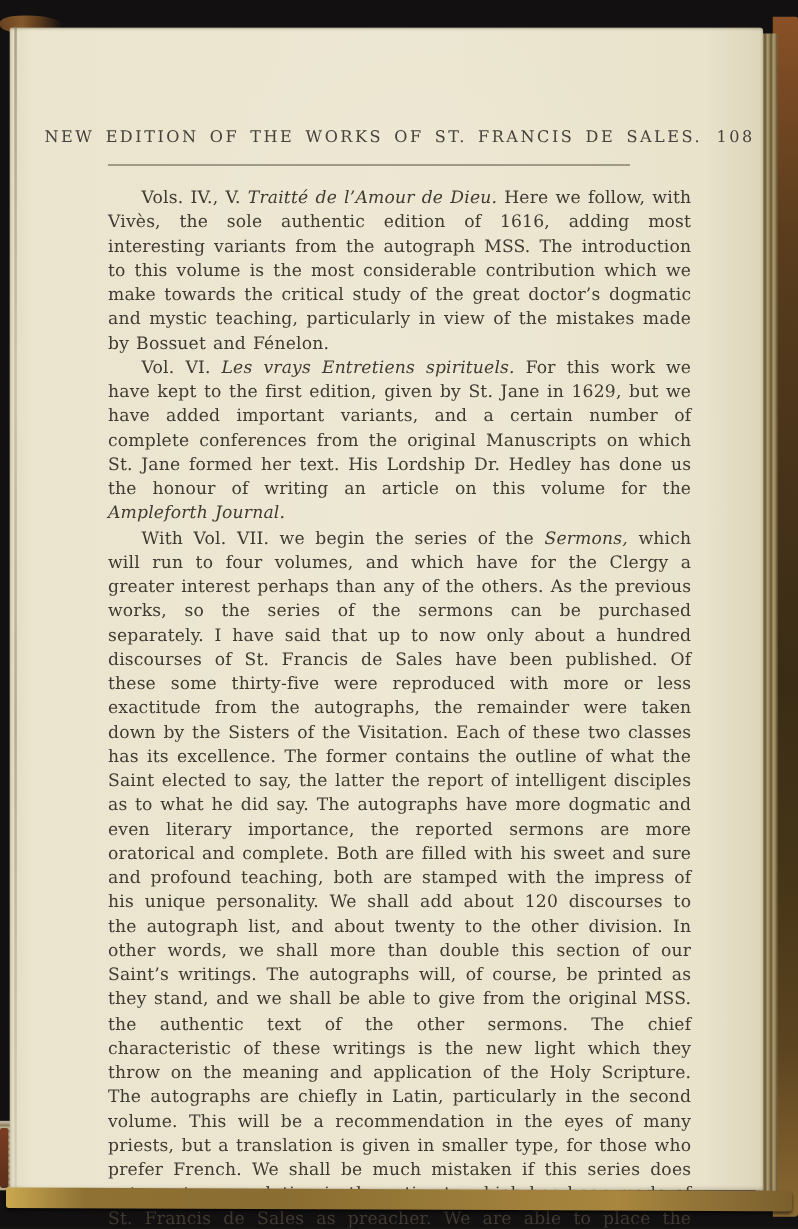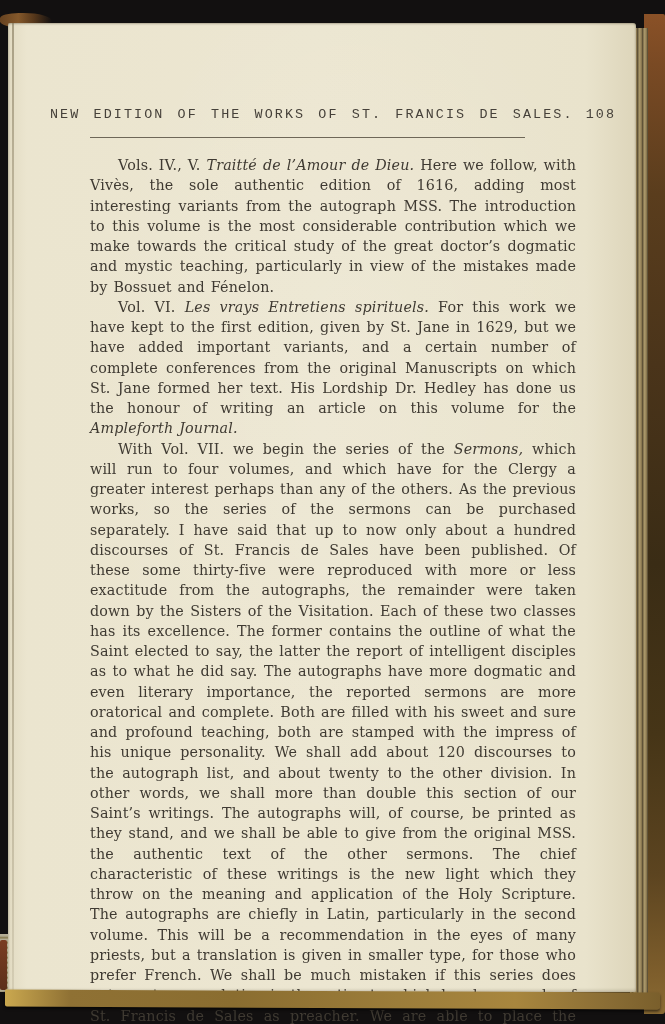--- a/index.html
+++ b/index.html
@@ -105,21 +105,20 @@
   }
 
   .running-head {
     display: flex; justify-content: center; align-items: baseline;
     gap: 12px;
     font-size: 13.4px;
     letter-spacing: 2.1px;
     word-spacing: 3px;
     color: #46413a;
     white-space: nowrap;
-    font-family: Liberation Mono, monospace;
   }
   .rule {
     width: 435px; height: 0;
     border: none;
     border-top: 1.6px solid #6e6758;
     margin: 15px 0 0 0;
   }
 
   .body-text {
     margin-top: 17px;

